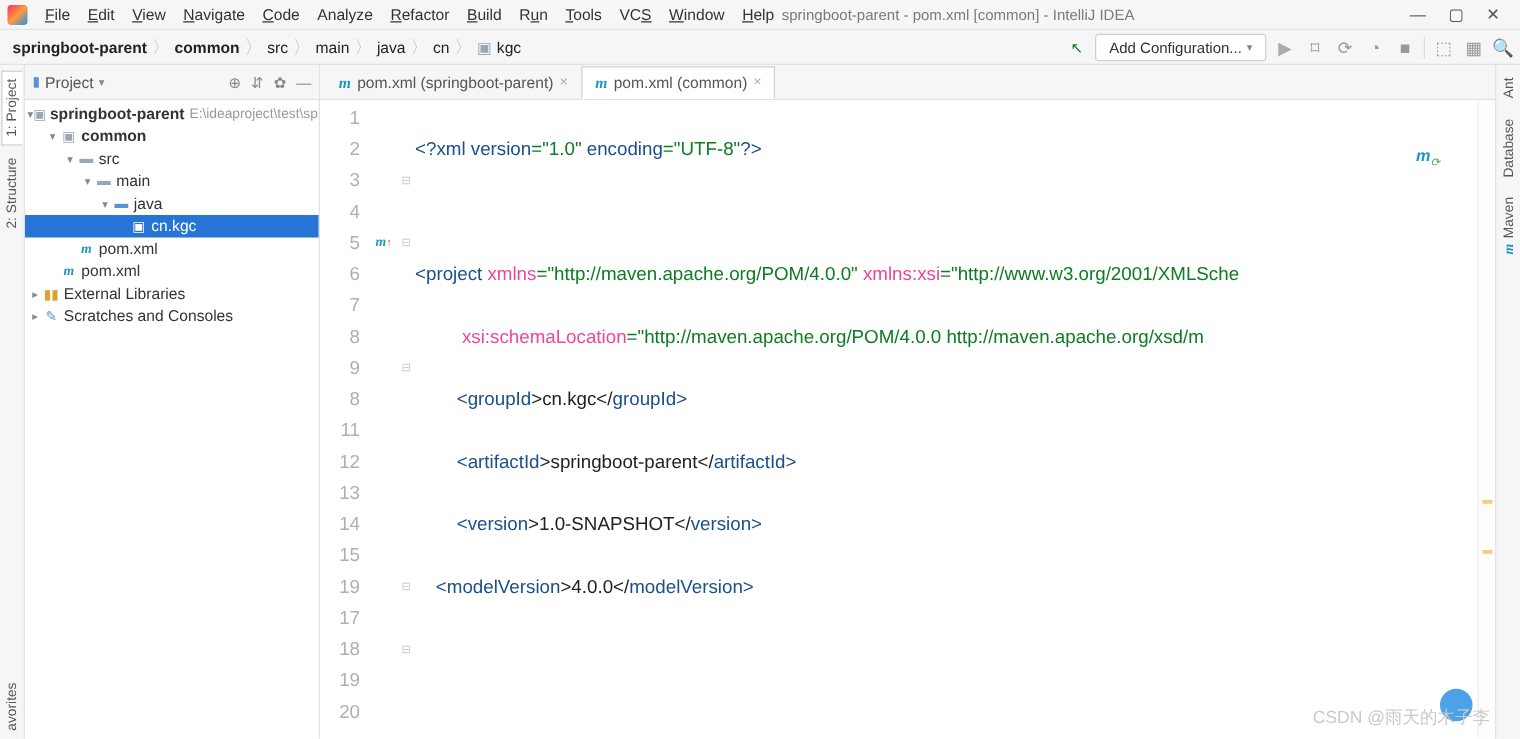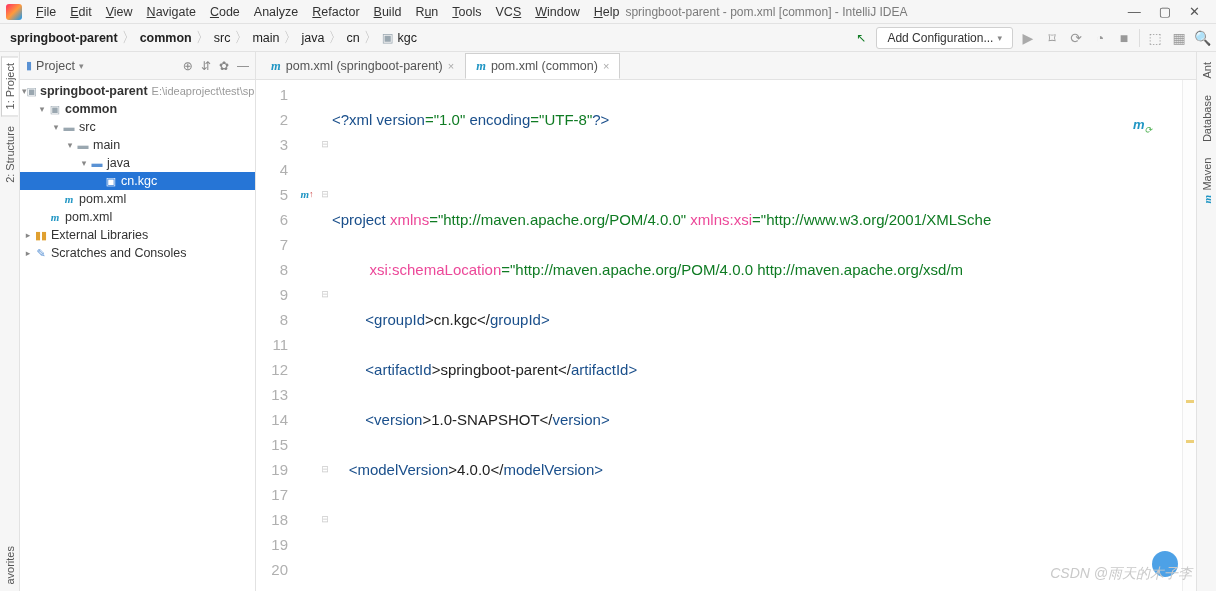--- a/index.html
+++ b/index.html
@@ -56,21 +56,21 @@
 .gutter2 .g2 { height:25px; display:flex; align-items:center; justify-content:center;}
 .fold-gutter { width: 14px; padding-top:2px;}
 .fold-gutter .fg { height:25px; display:flex; align-items:center; justify-content:center; color:#ccc; font-size:9px;}
 .code { flex: 1; padding: 2px 0; white-space: pre; color: #222; position:relative;}
 .code .line { height: 25px; }
 .k-tag { color: #1a4f8b; }
 .k-attr { color: #ec4899; }
 .k-str { color: #0f7b23; }
 .scroll-marker { width: 14px; border-left:1px solid #eee; background:#fdfdfd; position:relative;}
 .scroll-marker .mk { position:absolute; right:2px; width:8px; height:3px; background:#edd07a;}
-.watermark { position: absolute; right: 24px; bottom: 8px; color: #c9c9c9; font-size: 14px; font-family: sans-serif; pointer-events:none;font-style:italic;}
+.watermark { position: absolute; right: 24px; bottom: 8px; color: #c9c9c9; font-size: 14px; font-family: sans-serif; pointer-events:none;}
 .blue-circle { position:absolute; right: 38px; bottom: 14px; width: 26px; height:26px; background:#3a97e3; border-radius:50%; opacity:0.9;}
 .tiny-badge { position:absolute; top: 32px; right: 30px; font-family: serif; font-style:italic; font-size:13px; }
 .tiny-badge .mm{color:#2196c4; font-weight:bold;}
 .tiny-badge .sub{color:#4caf50; font-size:9px; vertical-align:sub;}
 .green-marker{color:#0f7b23;font-size:12px;}
 </style>
 </head>
 <body>
 
 <div class="titlebar">

